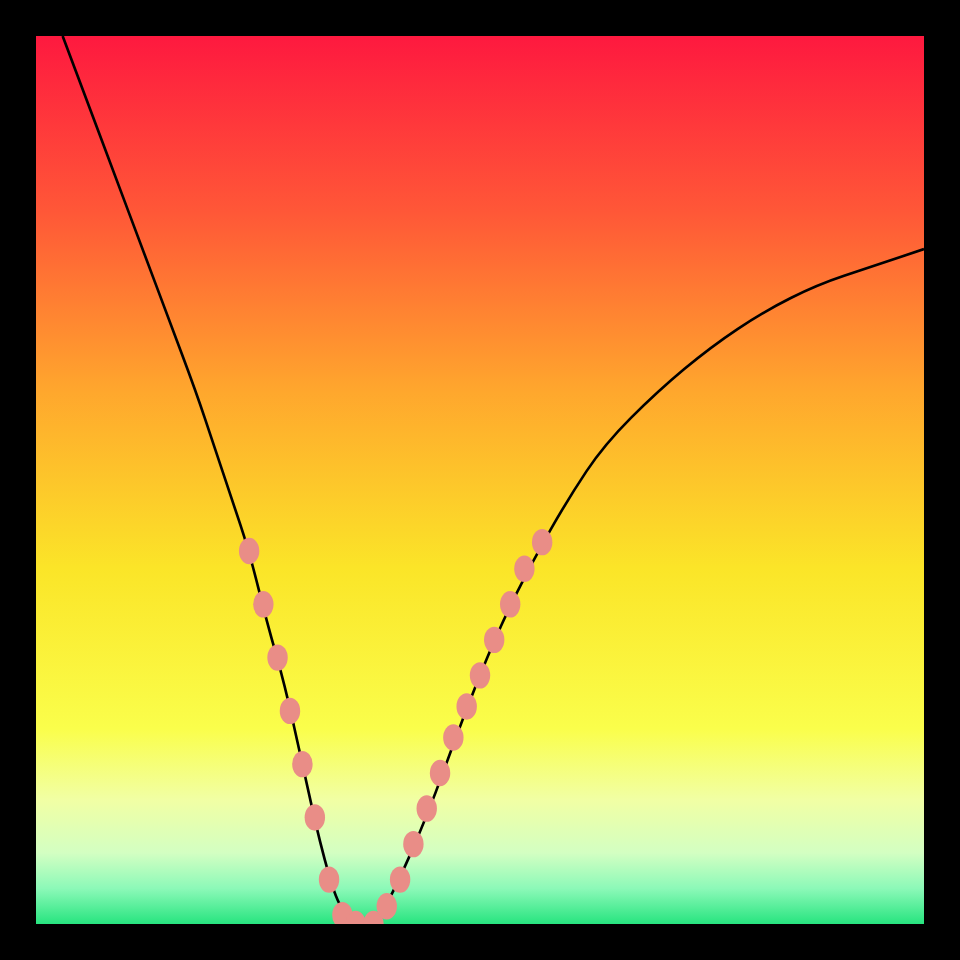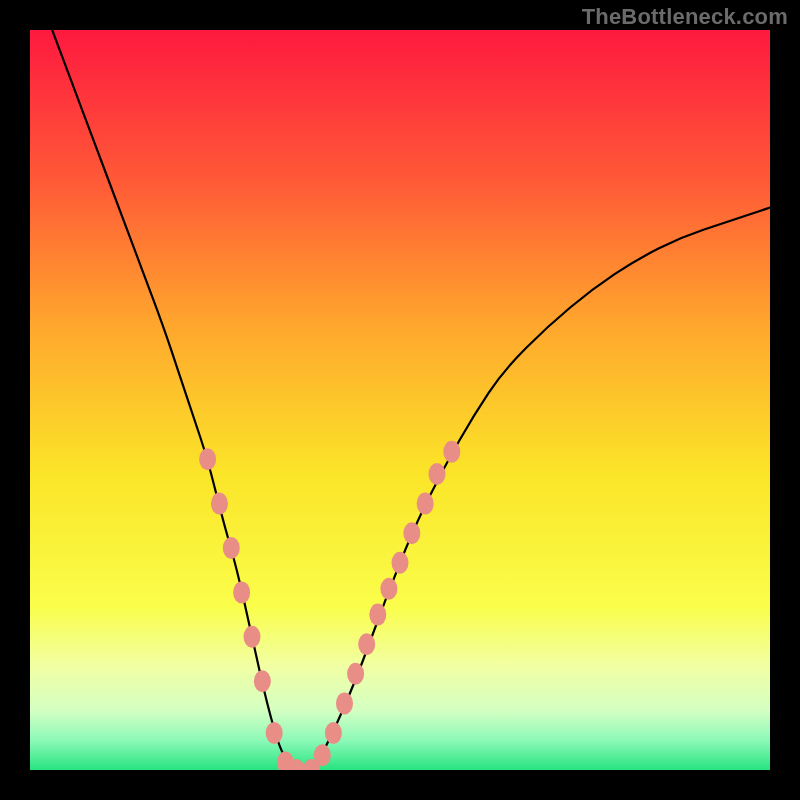--- a/index.html
+++ b/index.html
@@ -50,21 +50,20 @@
   }
   .marker {
     fill: #e98d87;
     stroke: none;
   }
 </style>
 </head>
 <body>
 
 <div class="outer">
-  <div class="watermark">TheBottleneck.com</div>
   <div class="plot">
     <svg id="gradient-svg" viewBox="0 0 740 740" preserveAspectRatio="none">
       <defs>
         <linearGradient id="bg-grad" x1="0" y1="0" x2="0" y2="1">
             <stop offset="0%" stop-color="#fe193f"></stop>
             <stop offset="20%" stop-color="#ff5837"></stop>
             <stop offset="40%" stop-color="#ffa72d"></stop>
             <stop offset="60%" stop-color="#fbe528"></stop>
             <stop offset="78%" stop-color="#fafe4b"></stop>
             <stop offset="86%" stop-color="#f1ffa4"></stop>

